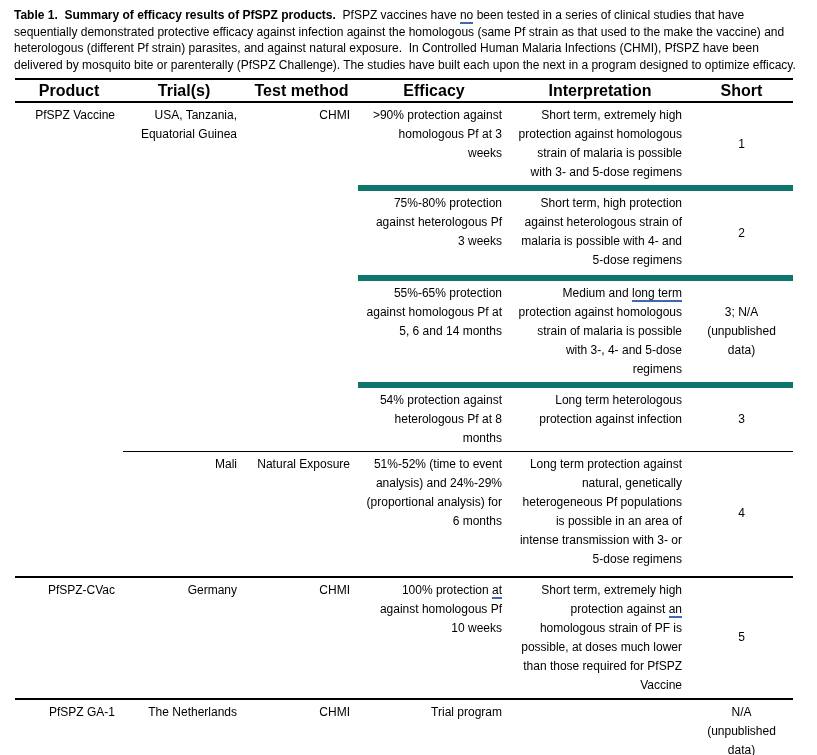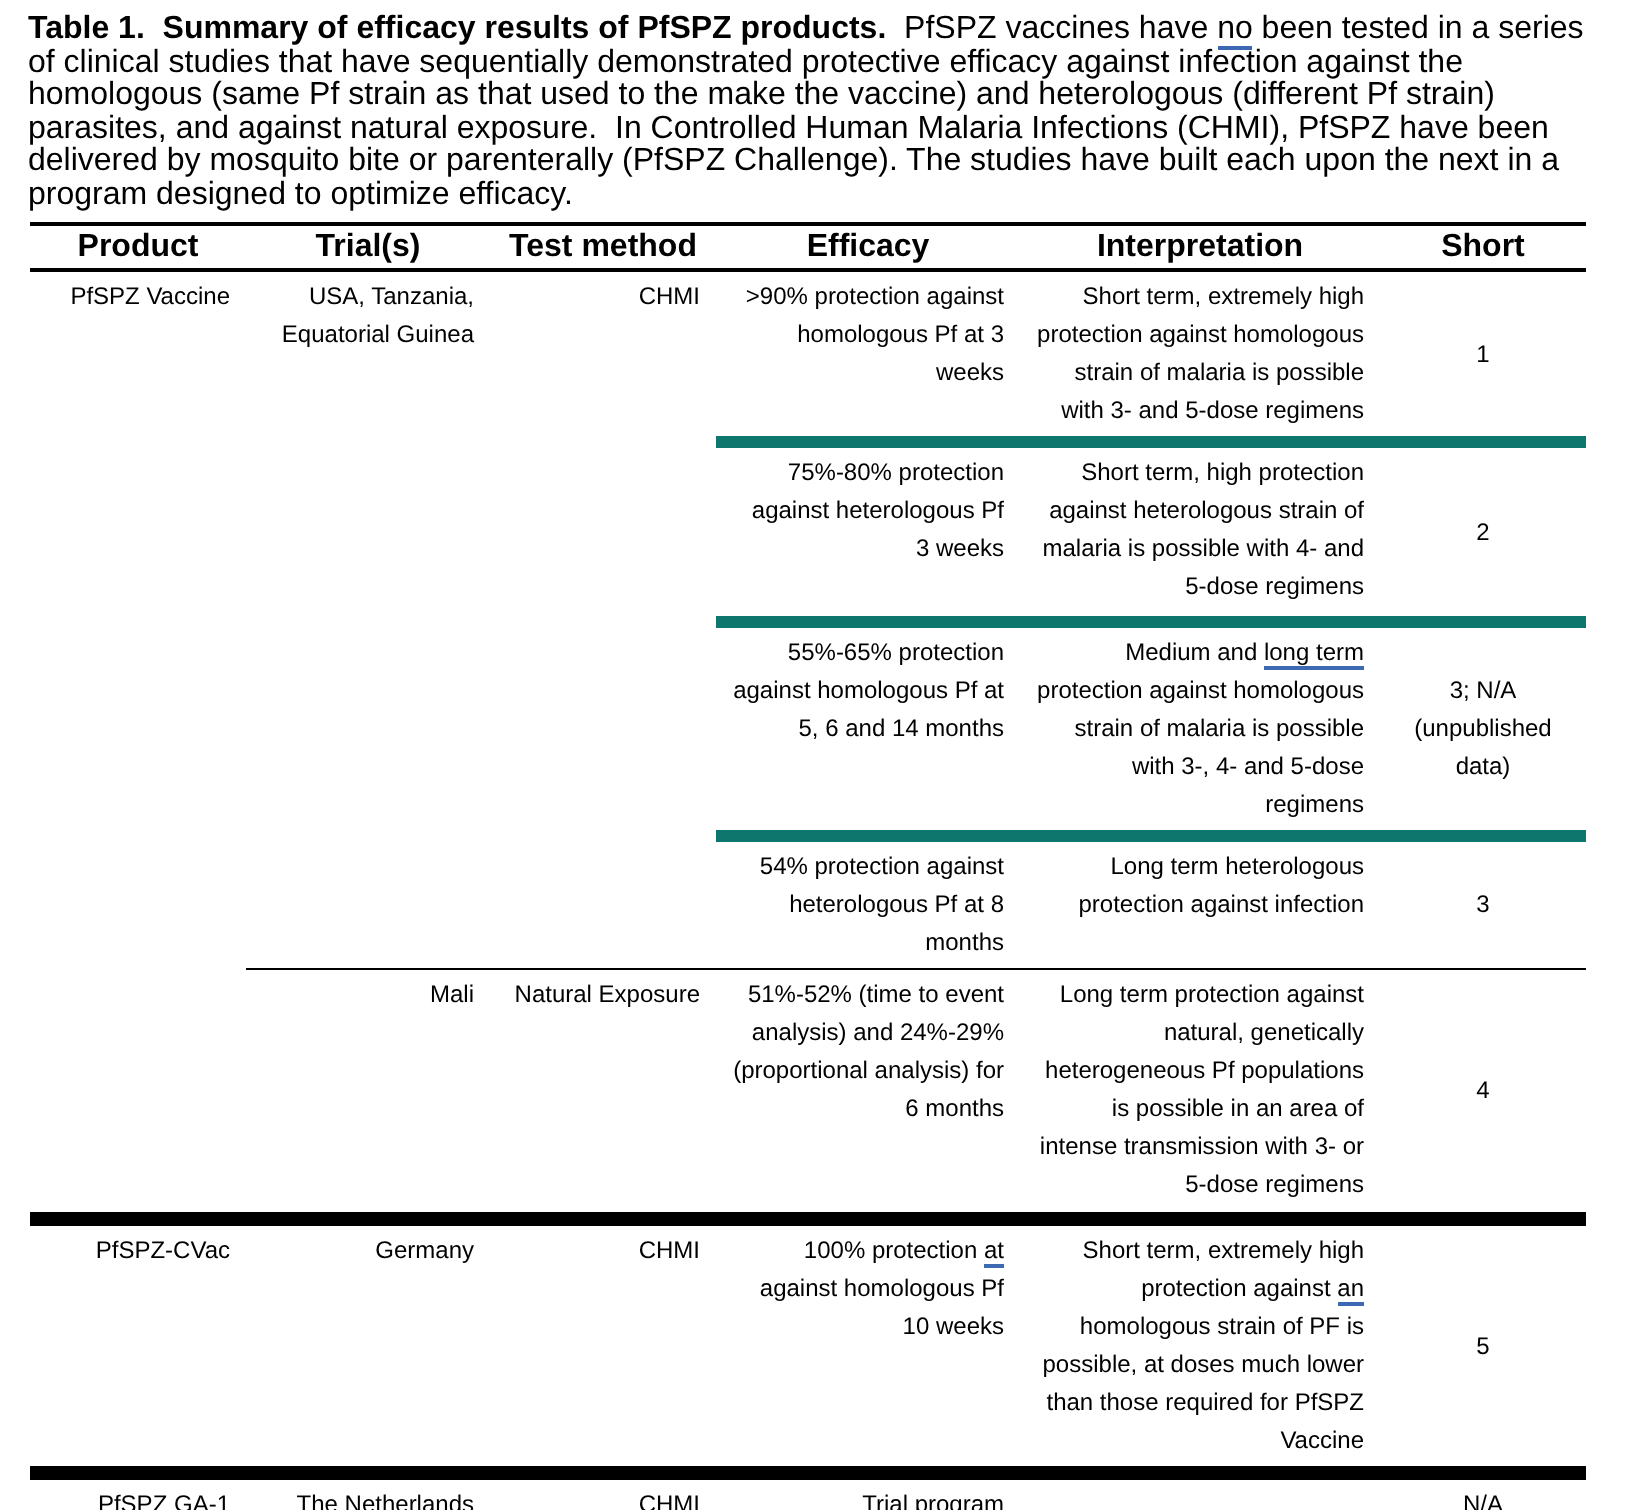--- a/index.html
+++ b/index.html
@@ -13,21 +13,21 @@
     width: 817px;
     height: 755px;
     background: #ffffff;
     overflow: hidden;
     box-sizing: border-box;
     padding-top: 7px;
   }
   .intro {
     margin: 0 12px 0 14px;
     width: 792px;
-    font-size: 16px;
+    font-size: 12px;
     line-height: 16.5px;
     white-space: pre-wrap;
   }
   .intro .bold { font-weight: 700; }
   .gram {
     border-bottom: 2px solid #3c69b1;
     padding-bottom: 0px;
   }
   .gram:empty { border-bottom: none; }
   table.efficacy-table {
@@ -59,21 +59,21 @@
     text-align: right;
   }
   td.method { text-align: right; }
   td.refs   { text-align: center; vertical-align: middle; }
   td.refs.top { vertical-align: top; }
   
   tr.sub-div td { border-top: 6px solid #0f766e; }
   
   tr.trial-div td { border-top: 1px solid #000; }
   
-  tr.full-div td { border-top: 7px solid #000000; margin-top: 16px; }
+  tr.full-div td { border-top: 2px solid #000000; margin-top: 16px; }
 </style>
 </head>
 <body>
 
 <div class="page">
 
   <p class="intro"><span class="bold">Table 1.  Summary of efficacy results of PfSPZ products.</span><span>  PfSPZ vaccines have </span><span class="gram">no</span><span> been tested in a series of clinical studies that have sequentially demonstrated protective efficacy against infection against the homologous (same Pf strain as that used to the make the vaccine) and heterologous (different Pf strain) parasites, and against natural exposure.  In Controlled Human Malaria Infections (CHMI), PfSPZ have been delivered by mosquito bite or parenterally (PfSPZ Challenge). The studies have built each upon the next in a program designed to optimize efficacy.</span></p>
 
   <table class="efficacy-table">
     <colgroup>

